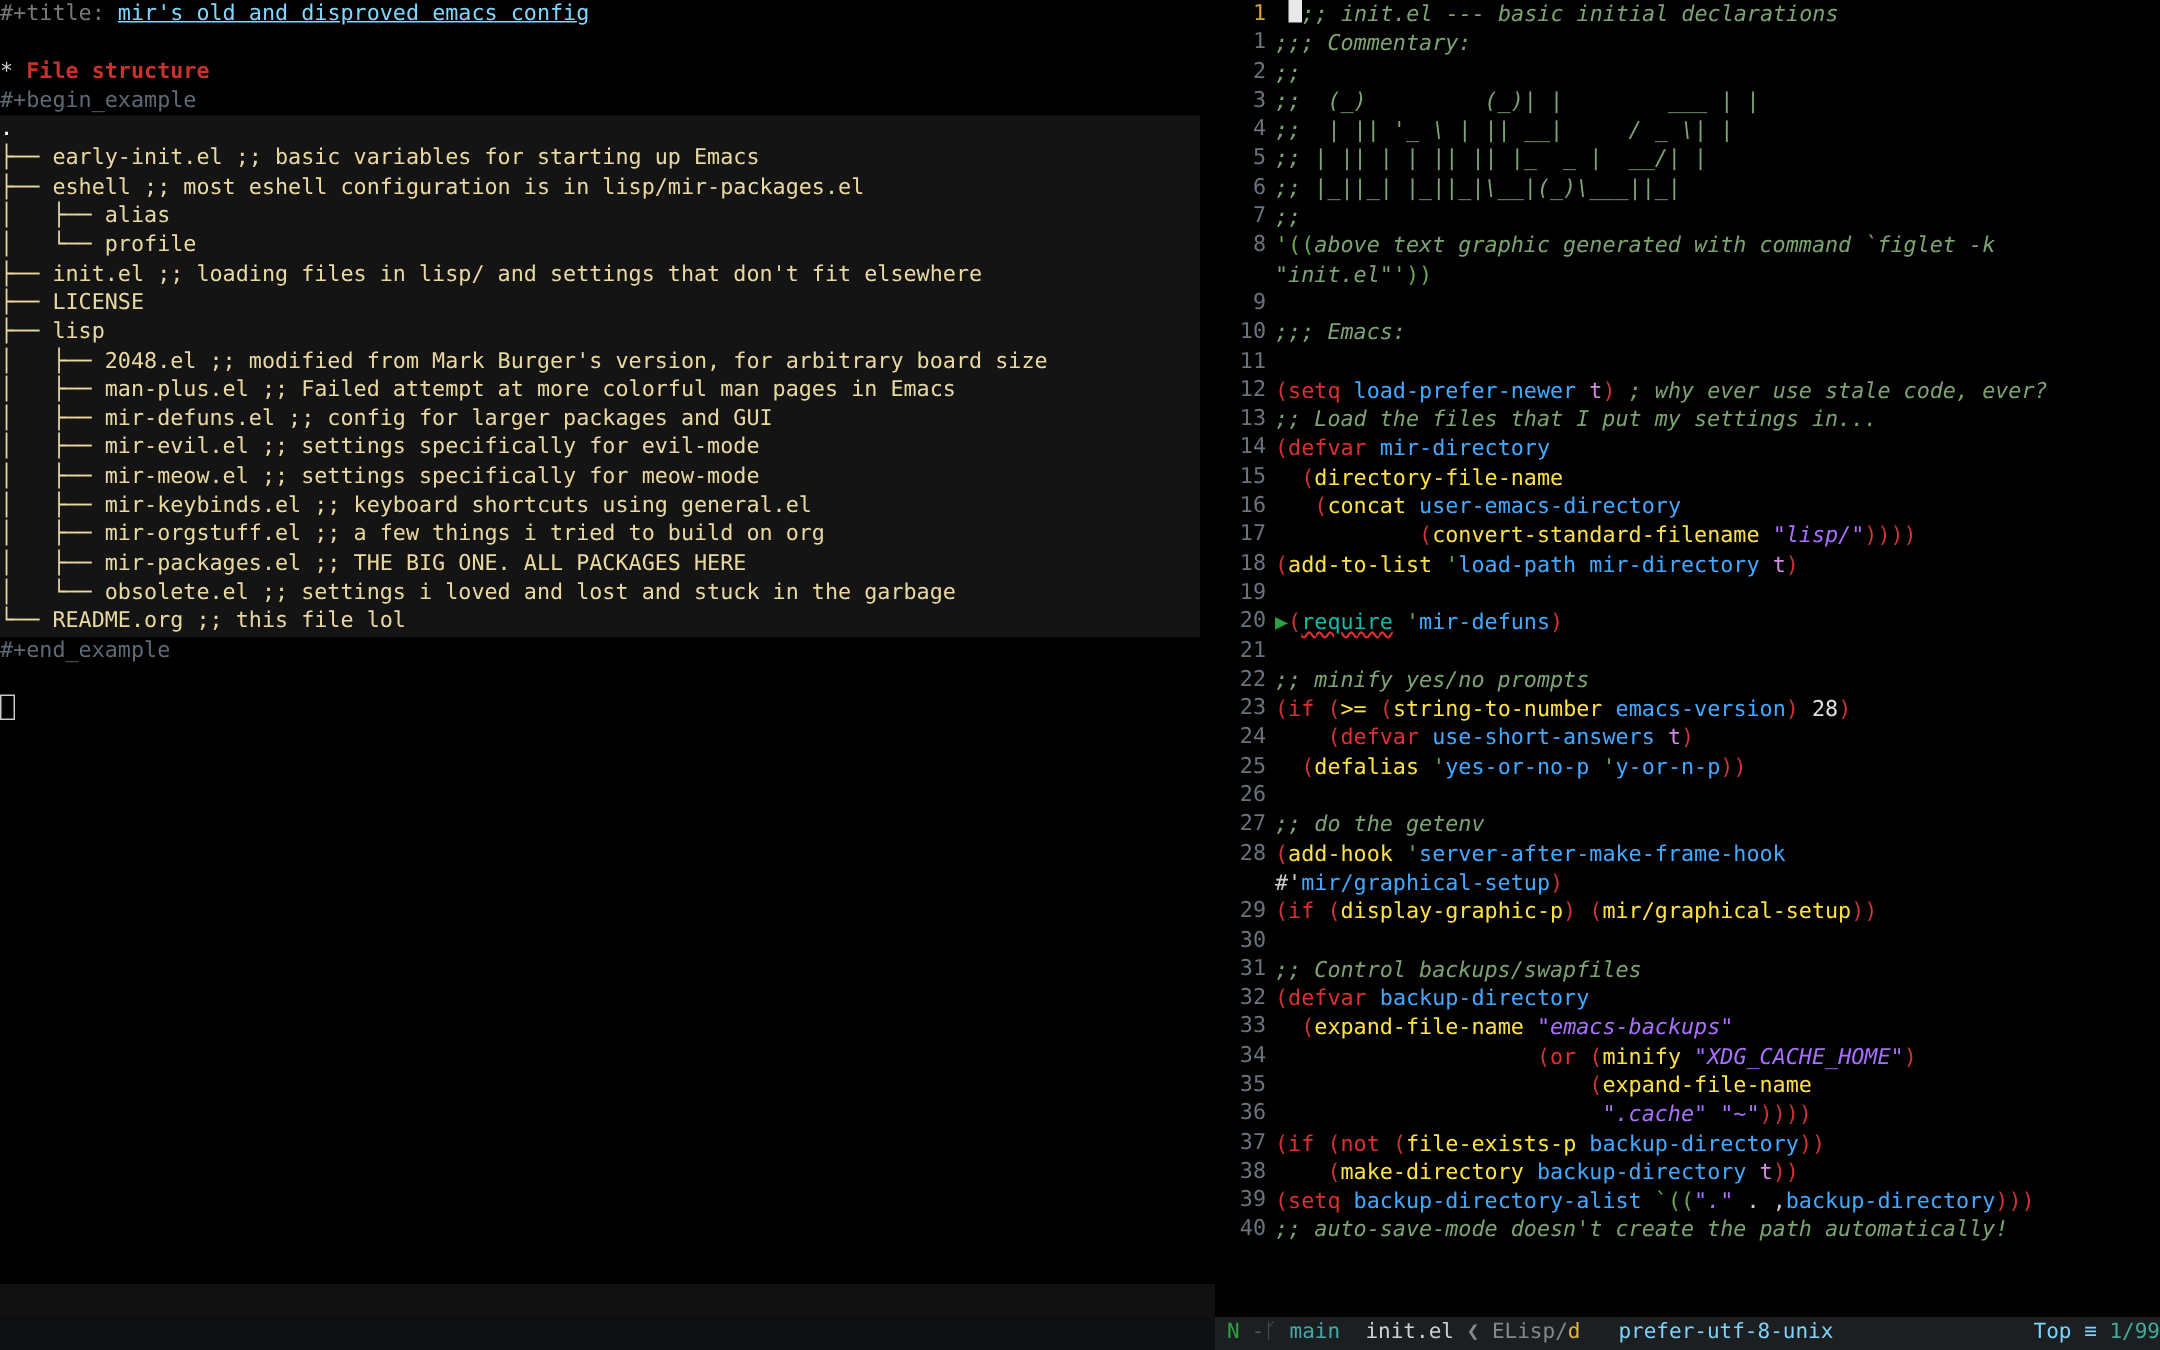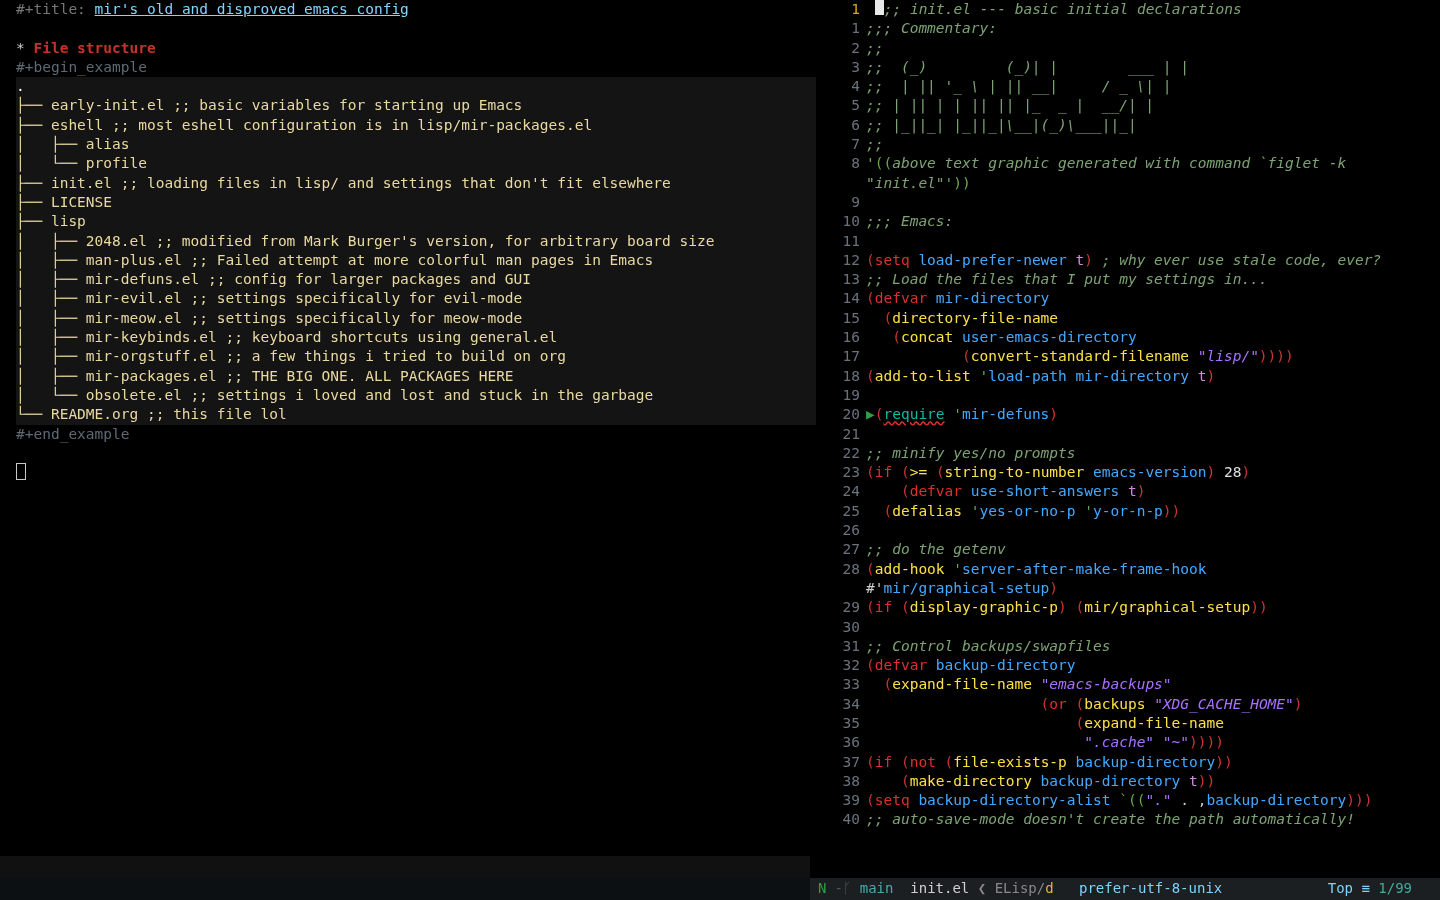--- a/index.html
+++ b/index.html
@@ -1,18 +1,18 @@
 <!DOCTYPE html>
 <html><head>
 <meta charset="utf-8">
 <style>
   html,body{margin:0;padding:0;background:#000;color:#ccc;font-family:"DejaVu Sans Mono","Menlo","Consolas",monospace;font-size:14.5px;line-height:19.3px;width:1440px;height:900px;overflow:hidden}
   .split{display:flex;width:100%;height:835px}
   .pane{height:100%;overflow:hidden;white-space:pre}
-  .left{width:810px;padding-left:16px}
+  .left{width:810px;padding-left:0}
   .right{flex:1;display:flex}
   .gutter{width:34px;text-align:right;color:#6a737d;padding-right:6px}
   .code{flex:1}
   
   .title-kw{color:#777}
   .title-text{color:#7fd7ff;text-decoration:underline}
   .star{color:#d0d0d0}
   .heading{color:#c9322c;font-weight:bold}
   .muted{color:#5d6a75}
   .tree{color:#e9d9a1}
@@ -33,21 +33,21 @@
   .arrow{color:#2ea043}
   .modeline{position:absolute;bottom:0;left:0;right:0;height:22px;background:#1c1f22;display:flex;align-items:center;font-size:14px}
   .modeline .ml-left{width:810px;background:#0d1012;height:100%}
   .ml-n{color:#2ea043;padding:0 8px}
   .ml-sep{color:#555}
   .ml-branch{color:#4aa}
   .ml-file{color:#d0d0d0}
   .ml-mode{color:#888}
   .ml-mod{color:#e3b341}
   .ml-enc{color:#7dd3fc}
-  .ml-pos{color:#666;margin-left:auto;padding-right:28px}
+  .ml-pos{color:#666;margin-left:auto;padding-right:0}
   .ml-line{color:#4a9}
   .shadow-bar{position:absolute;left:0;width:810px;height:22px;bottom:22px;background:#111}
 </style>
 </head>
 <body>
 
 <div class="split">
 
   <div class="pane left"><span class="title-kw">#+title: </span><span class="title-text">mir's old and disproved emacs config</span>
 
@@ -149,21 +149,21 @@
   <span class="paren">(</span><span class="fn">defalias</span> <span class="quote">'</span><span class="sym">yes-or-no-p</span> <span class="quote">'</span><span class="sym">y-or-n-p</span><span class="paren">))</span>
 
 <span class="comment">;; do the getenv</span>
 <span class="paren">(</span><span class="fn">add-hook</span> <span class="quote">'</span><span class="sym">server-after-make-frame-hook</span>
 #'<span class="sym">mir/graphical-setup</span><span class="paren">)</span>
 <span class="paren">(</span><span class="kw">if</span> <span class="paren">(</span><span class="fn">display-graphic-p</span><span class="paren">)</span> <span class="paren">(</span><span class="fn">mir/graphical-setup</span><span class="paren">))</span>
 
 <span class="comment">;; Control backups/swapfiles</span>
 <span class="paren">(</span><span class="kw">defvar</span> <span class="sym">backup-directory</span>
   <span class="paren">(</span><span class="fn">expand-file-name</span> <span class="str">"emacs-backups"</span>
-                    <span class="paren">(</span><span class="kw">or</span> <span class="paren">(</span><span class="fn">backups</span> <span class="str">"XDG_CACHE_HOME"</span><span class="paren">)</span>
+                    <span class="paren">(</span><span class="kw">or</span> <span class="paren">(</span><span class="fn">minify</span> <span class="str">"XDG_CACHE_HOME"</span><span class="paren">)</span>
                         <span class="paren">(</span><span class="fn">expand-file-name</span>
                          <span class="str">".cache"</span> <span class="str">"~"</span><span class="paren">))))</span>
 <span class="paren">(</span><span class="kw">if</span> <span class="paren">(</span><span class="kw">not</span> <span class="paren">(</span><span class="fn">file-exists-p</span> <span class="sym">backup-directory</span><span class="paren">))</span>
     <span class="paren">(</span><span class="fn">make-directory</span> <span class="sym">backup-directory</span> <span class="bool">t</span><span class="paren">))</span>
 <span class="paren">(</span><span class="kw">setq</span> <span class="sym">backup-directory-alist</span> <span class="quote">`((</span><span class="str">"."</span> . ,<span class="sym">backup-directory</span><span class="paren">)))</span>
 <span class="comment">;; auto-save-mode doesn't create the path automatically!</span></div>
   </div>
 </div>
 
 <div class="shadow-bar"></div>

